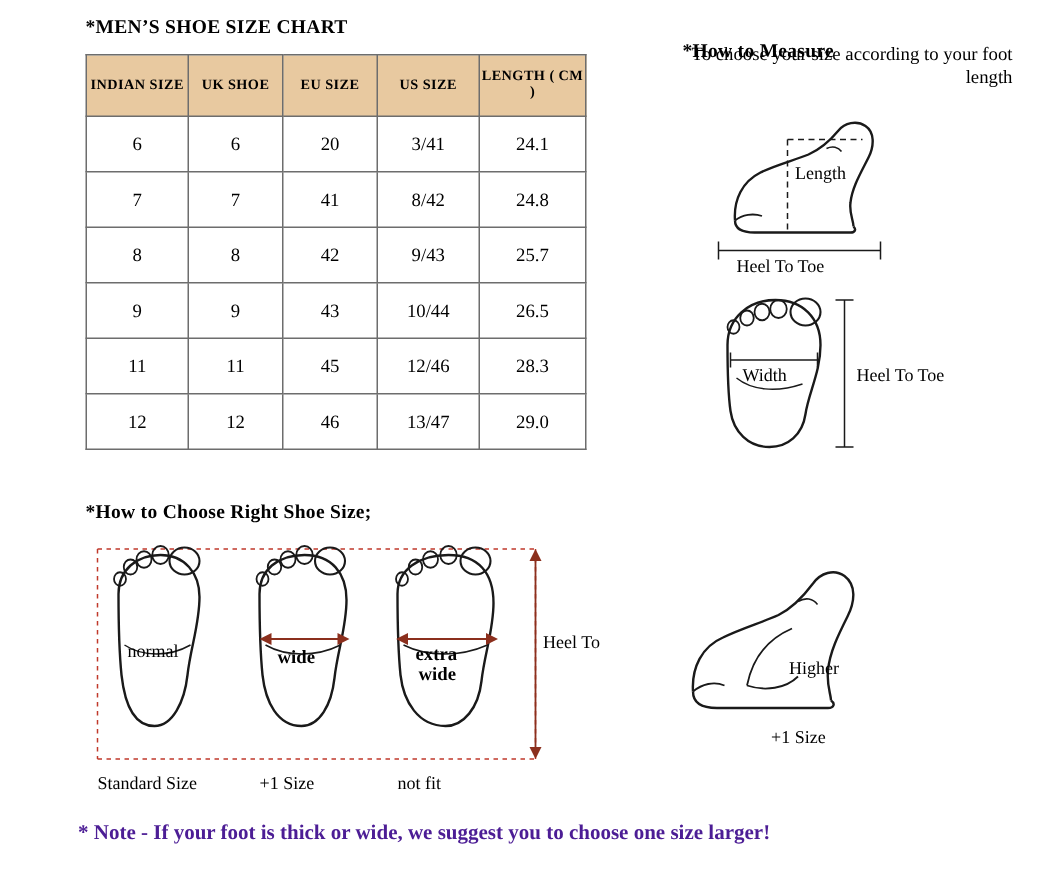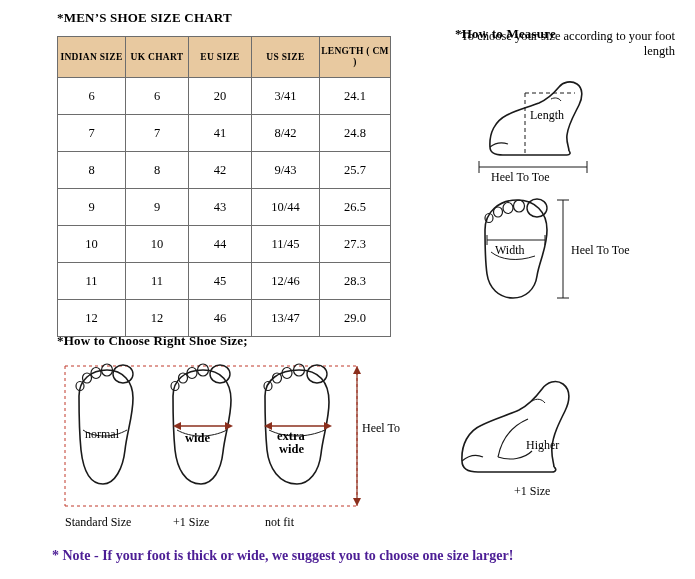--- a/index.html
+++ b/index.html
@@ -118,21 +118,21 @@
     <colgroup>
       <col style="width:68px">
         <col style="width:63px">
         <col style="width:63px">
         <col style="width:68px">
         <col style="width:71px">
     </colgroup>
     <thead>
       <tr>
         <th>INDIAN SIZE</th>
-        <th>UK CHART</th>
+        <th>UK SHOE</th>
         <th>EU SIZE</th>
         <th>US SIZE</th>
         <th>LENGTH ( CM )</th>
       </tr>
     </thead>
     <tbody>
       <tr>
         <td>6</td>
         <td>6</td>
         <td>20</td>
@@ -152,27 +152,20 @@
         <td>42</td>
         <td>9/43</td>
         <td>25.7</td>
       </tr>
       <tr>
         <td>9</td>
         <td>9</td>
         <td>43</td>
         <td>10/44</td>
         <td>26.5</td>
-      </tr>
-      <tr>
-        <td>10</td>
-        <td>10</td>
-        <td>44</td>
-        <td>11/45</td>
-        <td>27.3</td>
       </tr>
       <tr>
         <td>11</td>
         <td>11</td>
         <td>45</td>
         <td>12/46</td>
         <td>28.3</td>
       </tr>
       <tr>
         <td>12</td>

